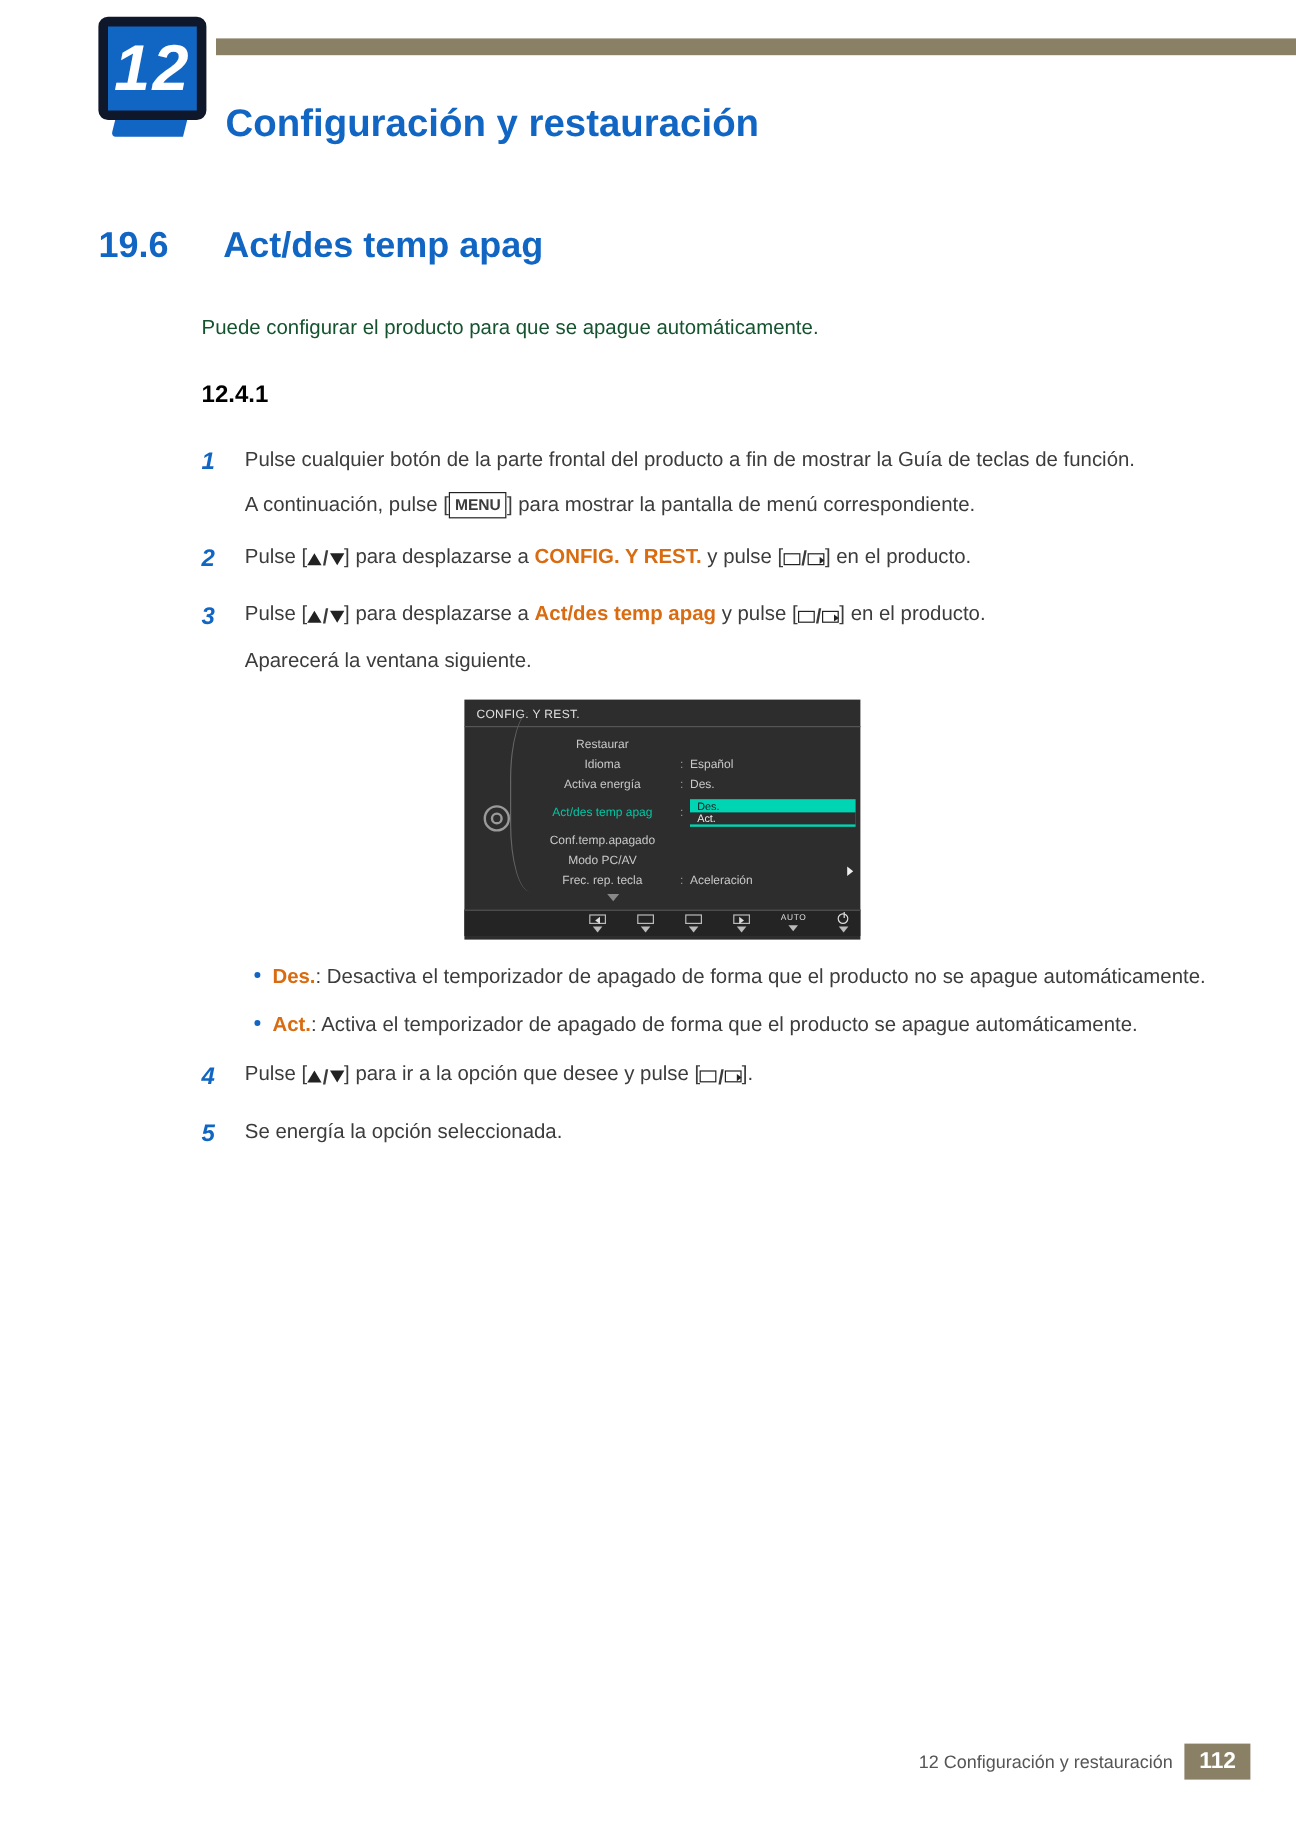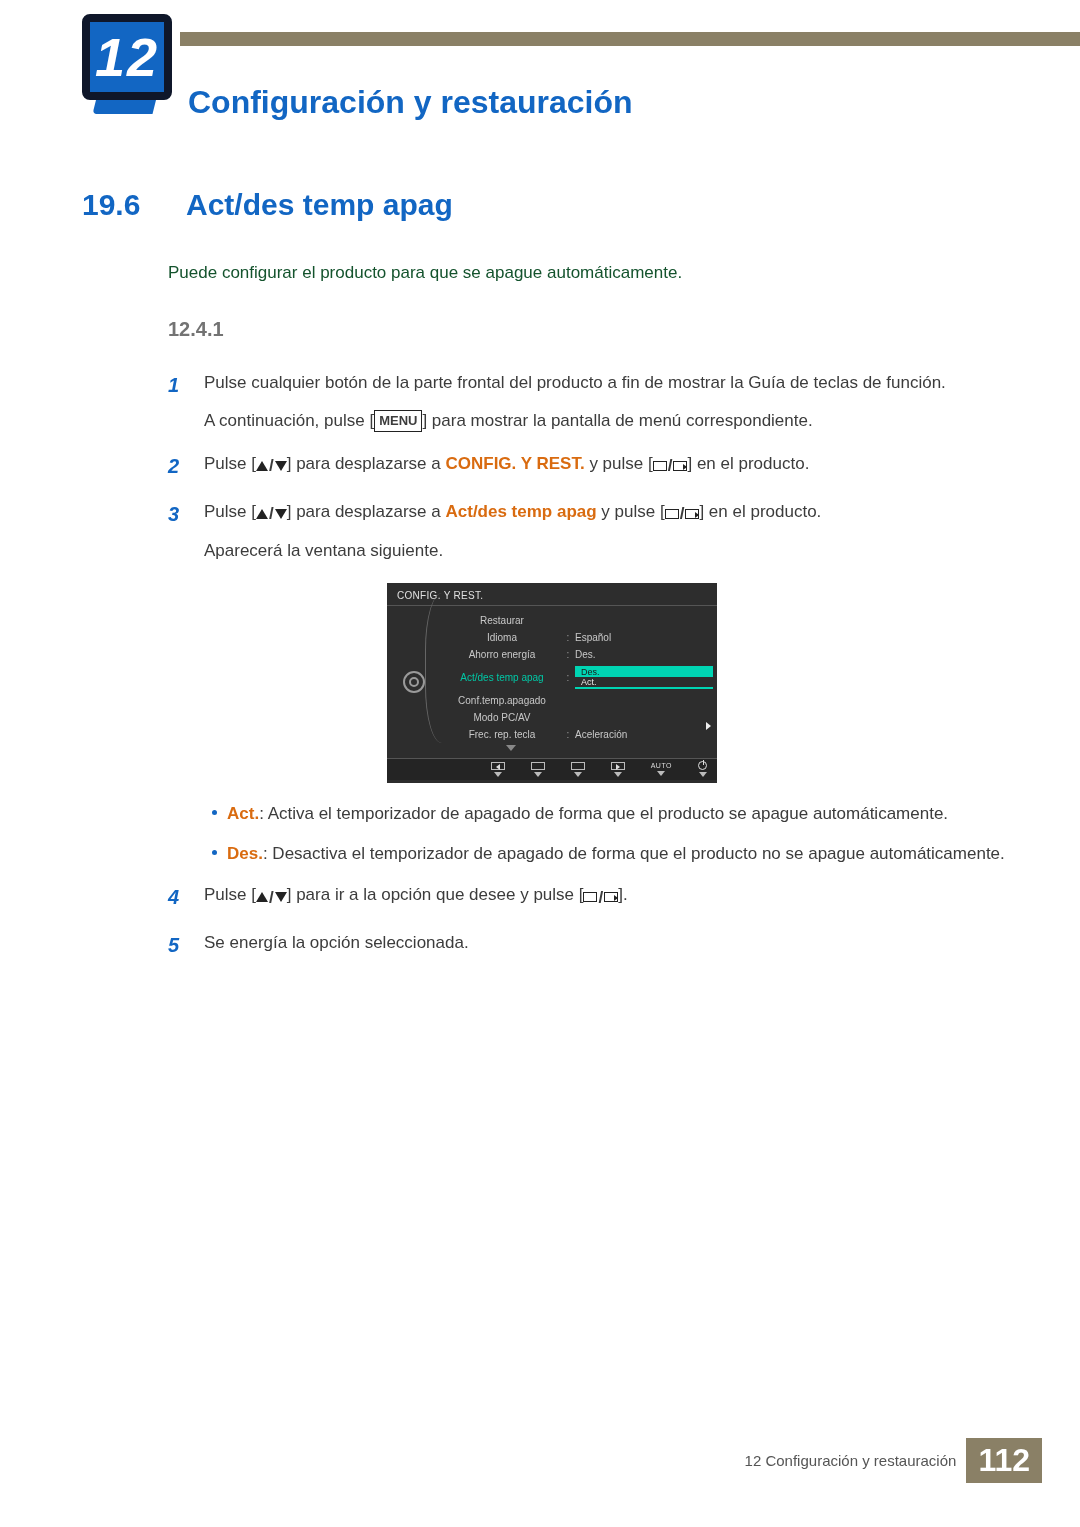--- a/index.html
+++ b/index.html
@@ -14,21 +14,21 @@
   .chapter-title { position: absolute; top: 44px; left: 188px; font-size: 32px; font-weight: bold; color: #1266c3; margin-top: 40px; }
 
   .section-block { position: absolute; top: 188px; left: 82px; right: 58px; }
   .section-row { display: flex; align-items: baseline; gap: 18px; margin-bottom: 38px; }
   .section-number { color: #1266c3; font-size: 30px; font-weight: bold; width: 86px; }
   .section-title { color: #1266c3; font-size: 30px; font-weight: bold; }
 
   .body-text { margin-left: 86px; font-size: 17px; color: #14532d; line-height: 1.55; margin-bottom: 32px; }
 
   .subsection-row { display: flex; align-items: baseline; gap: 18px; margin-left: 86px; margin-bottom: 28px; }
-  .subsection-number { color: #737373; font-size: 20px; font-weight: bold; width: 64px; }
+  .subsection-number { color: #000000; font-size: 20px; font-weight: bold; width: 64px; }
   .subsection-title { color: #1266c3; font-size: 20px; font-weight: bold; }
 
   .step { display: flex; gap: 16px; margin-left: 86px; margin-bottom: 16px; font-size: 17px; color: #3c3c3c; line-height: 1.6; }
   .step-num { color: #1266c3; font-size: 20px; font-style: italic; font-weight: bold; width: 20px; flex-shrink: 0; }
   .step-body { flex: 1; }
   .step-body .cont { margin-top: 10px; display: block; }
 
   .menu-chip { display:inline-block; border:1px solid #222; padding:0 4px; font-size:13px; font-weight:bold; font-family: Arial, sans-serif; vertical-align: 1px; }
   .btn-group { display:inline-flex; align-items:center; gap:1px; vertical-align:-2px; }
   .ic { display:inline-block; }
@@ -70,21 +70,21 @@
   .osd-footicon .pwr { width:9px;height:9px;border:1.2px solid #ddd; border-radius:50%; position:relative; }
   .osd-footicon .pwr::after{ content:""; position:absolute; left:3.5px; top:-2px; width:1.2px; height:5px; background:#ddd; }
 
   .bullets { margin-left:130px; font-size:17px; color:#3c3c3c; line-height:1.55; }
   .bullets .bi { display:flex; gap:10px; margin-bottom:14px; }
   .bullets .dot { width:5px; height:5px; background:#1266c3; border-radius:50%; margin-top:9px; flex-shrink:0; }
   .bullets .bi-body{ flex:1; }
 
   .footer { position:absolute; bottom:44px; right:38px; display:flex; align-items:center; gap:0; }
   .footer-text { font-size:15px; color:#555; padding-right:10px; }
-  .footer-badge { background:#8a8066; color:#fff; font-size:32px; font-weight:bold; padding:4px 12px; }
+  .footer-badge { background:#8a8066; color:#fff; font-size:19px; font-weight:bold; padding:4px 12px; }
 </style>
 </head>
 <body>
 
 <div class="brown-bar"></div>
 <div class="blue-wedge"></div>
 <div class="chapter-num-box">
   <span class="num">12</span>
 </div>
 <div class="chapter-title">Configuración y restauración</div>
@@ -152,21 +152,21 @@
       <div class="osd-list">
         <div class="osd-row">
             <span class="osd-label">Restaurar</span>
           </div>
         <div class="osd-row">
             <span class="osd-label">Idioma</span>
             <span class="osd-colon">:</span>
             <span class="osd-val">Español</span>
           </div>
         <div class="osd-row">
-            <span class="osd-label">Ahorro energía</span>
+            <span class="osd-label">Activa energía</span>
             <span class="osd-colon">:</span>
             <span class="osd-val">Des.</span>
           </div>
         <div class="osd-row osd-highlight">
           <span class="osd-label">Act/des temp apag</span>
             <span class="osd-colon">:</span>
           <span class="osd-option-box">
             <span class="opt">Des.</span>
             <span class="opt sel">Act.</span>
           </span>
@@ -210,25 +210,25 @@
       <div class="osd-footicon">
           <span class="pwr"></span>
           <span class="uptri"></span>
         </div>
     </div>
   </div>
 
   <div class="bullets">
     <div class="bi">
       <span class="dot"></span>
-      <div class="bi-body"><span class="orange-bold">Act.</span><span>: Activa el temporizador de apagado de forma que el producto se apague automáticamente.</span></div>
+      <div class="bi-body"><span class="orange-bold">Des.</span><span>: Desactiva el temporizador de apagado de forma que el producto no se apague automáticamente.</span></div>
     </div>
     <div class="bi">
       <span class="dot"></span>
-      <div class="bi-body"><span class="orange-bold">Des.</span><span>: Desactiva el temporizador de apagado de forma que el producto no se apague automáticamente.</span></div>
+      <div class="bi-body"><span class="orange-bold">Act.</span><span>: Activa el temporizador de apagado de forma que el producto se apague automáticamente.</span></div>
     </div>
   </div>
 
   <div class="step" style="margin-top:8px;">
     <div class="step-num">4</div>
     <div class="step-body">
       <span>Pulse [</span><span class="btn-group">
           <span class="ic tri-up"></span>
           <span class="slash">/</span>
           <span class="ic tri-down"></span>

